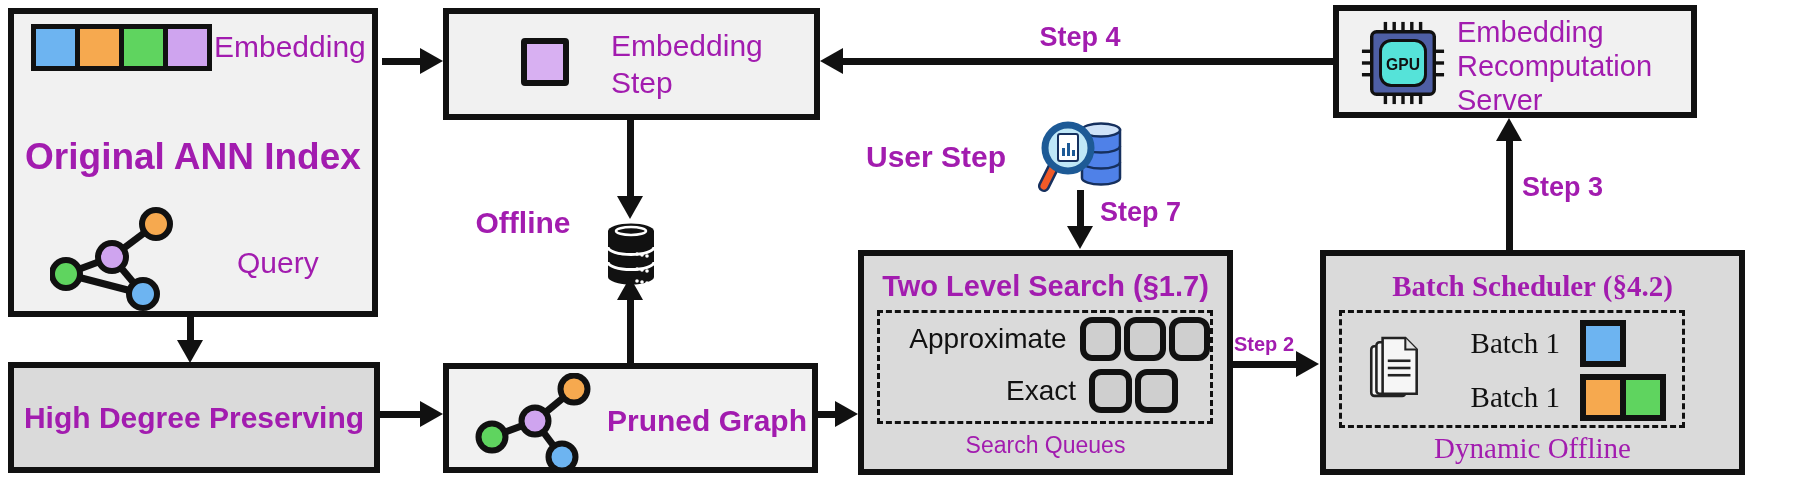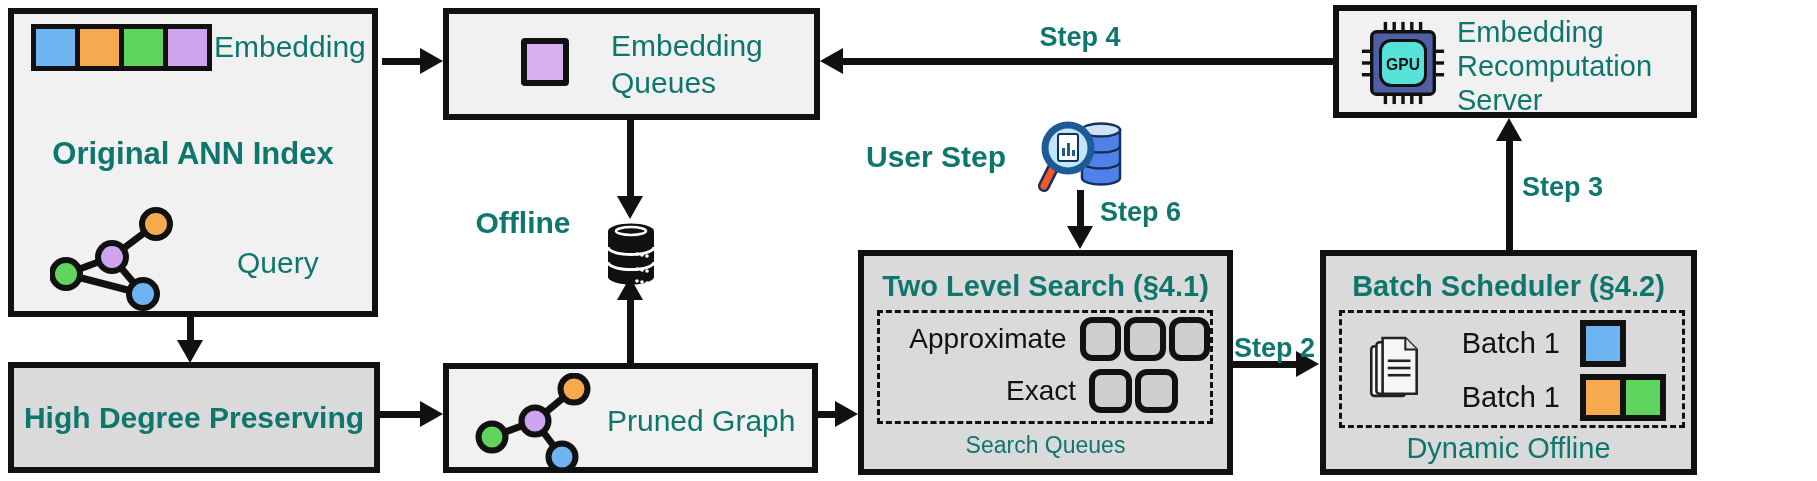--- a/index.html
+++ b/index.html
@@ -1,21 +1,21 @@
 <!DOCTYPE html>
 <html><head>
 <meta charset="utf-8">
 <style>
   html,body{margin:0;padding:0;background:#fff;}
   #stage{position:relative;width:1817px;height:481px;background:#fff;overflow:hidden;
          font-family:"Liberation Sans",sans-serif;color:#111;}
   .box{position:absolute;border:6px solid #111;box-sizing:border-box;}
   .light{background:#f1f1f1;}
   .dark{background:#dadada;}
-  .t{position:absolute;color:#0f766e;}
+  .t{position:absolute;color:#a21caf;}
   .bold{font-weight:bold;}
   .ctr{text-align:center;}
   
   .shaft{position:absolute;background:#111;}
   .ah{position:absolute;width:0;height:0;}
   .ah-r{border-top:13px solid transparent;border-bottom:13px solid transparent;border-left:23px solid #111;}
   .ah-l{border-top:13px solid transparent;border-bottom:13px solid transparent;border-right:23px solid #111;}
   .ah-d{border-left:13px solid transparent;border-right:13px solid transparent;border-top:23px solid #111;}
   .ah-u{border-left:13px solid transparent;border-right:13px solid transparent;border-bottom:23px solid #111;}
   
@@ -46,39 +46,39 @@
 <div id="stage">
 
   <div class="box light" style="left:8px;top:8px;width:370px;height:309px;">
     <div class="strip" style="left:17px;top:10px;">
       <div class="cell c-blue"></div>
       <div class="cell c-orange"></div>
       <div class="cell c-green"></div>
       <div class="cell c-purple"></div>
     </div>
     <div class="t" style="left:200px;top:16px;font-size:30px;">Embedding</div>
-    <div class="t bold ctr" style="left:0;right:0;top:122px;font-size:31px;">Original ANN Index</div>
+    <div class="t bold ctr" style="left:0;right:0;top:122px;font-size:37px;">Original ANN Index</div>
     <svg style="position:absolute;left:36px;top:188px;" width="148" height="112" viewBox="0 0 148 112">
       <line x1="16" y1="72" x2="62" y2="55" stroke="#111" stroke-width="7"></line>
       <line x1="62" y1="55" x2="106" y2="22" stroke="#111" stroke-width="7"></line>
       <line x1="62" y1="55" x2="93" y2="92" stroke="#111" stroke-width="7"></line>
       <line x1="16" y1="72" x2="93" y2="92" stroke="#111" stroke-width="7"></line>
       <circle cx="106" cy="22" r="14" fill="#f6a94f" stroke="#111" stroke-width="6"></circle>
       <circle cx="62" cy="55" r="14" fill="#cfa4ef" stroke="#111" stroke-width="6"></circle>
       <circle cx="16" cy="72" r="14" fill="#5fd45f" stroke="#111" stroke-width="6"></circle>
       <circle cx="93" cy="92" r="14" fill="#6db4f1" stroke="#111" stroke-width="6"></circle>
     </svg>
     <div class="t" style="left:223px;top:232px;font-size:30px;">Query</div>
   </div>
 
   <div class="box light" style="left:443px;top:8px;width:377px;height:112px;">
     <div class="cache-sq" style="left:72px;top:24px;"></div>
     <div class="t" style="left:162px;top:13px;font-size:30px;line-height:37px;">
       <span>Embedding</span><br>
-      <span>Queues</span>
+      <span>Step</span>
     </div>
   </div>
 
   <div class="box light" style="left:1333px;top:5px;width:364px;height:113px;">
     <svg style="position:absolute;left:20px;top:8px;" width="88" height="88" viewBox="0 0 90 90">
       <g stroke="#111" stroke-width="3.5">
         <line x1="27" y1="3" x2="27" y2="13"></line>
           <line x1="36" y1="3" x2="36" y2="13"></line>
         <line x1="45" y1="3" x2="45" y2="13"></line>
           <line x1="54" y1="3" x2="54" y2="13"></line>
@@ -152,42 +152,42 @@
   <div class="box light" style="left:443px;top:363px;width:375px;height:110px;">
     <svg style="position:absolute;left:26px;top:4px;" width="132" height="100" viewBox="0 0 132 100">
       <line x1="17" y1="64" x2="60" y2="48" stroke="#111" stroke-width="7"></line>
       <line x1="60" y1="48" x2="99" y2="16" stroke="#111" stroke-width="7"></line>
       <line x1="60" y1="48" x2="87" y2="84" stroke="#111" stroke-width="7"></line>
       <circle cx="99" cy="16" r="13.5" fill="#f6a94f" stroke="#111" stroke-width="6"></circle>
       <circle cx="60" cy="48" r="13.5" fill="#cfa4ef" stroke="#111" stroke-width="6"></circle>
       <circle cx="17" cy="64" r="13.5" fill="#5fd45f" stroke="#111" stroke-width="6"></circle>
       <circle cx="87" cy="84" r="13.5" fill="#6db4f1" stroke="#111" stroke-width="6"></circle>
     </svg>
-    <div class="t" style="left:158px;top:35px;font-size:30px;">Pruned Graph</div>
+    <div class="t" style="left:158px;top:35px;font-size:30px;font-weight:bold;">Pruned Graph</div>
   </div>
 
   <div class="box dark" style="left:858px;top:250px;width:375px;height:225px;">
-    <div class="t bold ctr" style="left:0;right:0;top:14px;font-size:29px;">Two Level Search (§4.1)</div>
+    <div class="t bold ctr" style="left:0;right:0;top:14px;font-size:29px;">Two Level Search (§1.7)</div>
     <div class="dash" style="left:13px;top:54px;width:336px;height:114px;">
       <div class="q-row" style="left:0;top:56px;width:330px;">
         <div class="q-label" style="width:196px;">Exact</div>
         <div class="qsq"></div>
         <div class="qsq"></div>
       </div>
       <div class="q-row" style="left:0;top:4px;width:330px;">
         <div class="q-label" style="width:196px;">Approximate</div>
         <div class="qsq"></div>
         <div class="qsq"></div>
         <div class="qsq"></div>
       </div>
     </div>
     <div class="t ctr" style="left:0;right:0;top:176px;font-size:23px;">Search Queues</div>
   </div>
 
-  <div class="box dark" style="left:1320px;top:250px;width:377px;height:225px;">
+  <div class="box dark" style="left:1320px;top:250px;width:425px;height:225px;font-family:Liberation Serif, serif;">
     <div class="t bold ctr" style="left:0;right:0;top:14px;font-size:29px;">Batch Scheduler (§4.2)</div>
     <div class="dash" style="left:13px;top:54px;width:346px;height:118px;"></div>
     <svg style="position:absolute;left:42px;top:80px;" width="54" height="64" viewBox="0 0 52 62">
       <rect x="3" y="10" width="33" height="48" rx="3" fill="#f6f6f6" stroke="#222" stroke-width="2.5"></rect>
       <rect x="8" y="6" width="33" height="50" rx="3" fill="#f6f6f6" stroke="#222" stroke-width="2.5"></rect>
       <path d="M14 2 h22 l11 11 v43 h-33 Z" fill="#f6f6f6" stroke="#222" stroke-width="2.5"></path>
       <path d="M36 2 v11 h11" fill="#e4e4e4" stroke="#222" stroke-width="2"></path>
       <line x1="19" y1="24" x2="41" y2="24" stroke="#222" stroke-width="2.5"></line>
       <line x1="19" y1="31" x2="41" y2="31" stroke="#222" stroke-width="2.5"></line>
       <line x1="19" y1="38" x2="41" y2="38" stroke="#222" stroke-width="2.5"></line>
@@ -237,27 +237,27 @@
 
   <div>
     <div class="shaft" style="left:818px;top:411px;width:19px;height:7px;"></div>
     <div class="ah ah-r" style="left:835px;top:401px;"></div>
   </div>
 
   <div>
     <div class="shaft" style="left:1077px;top:190px;width:7px;height:38px;"></div>
     <div class="ah ah-d" style="left:1067px;top:226px;"></div>
   </div>
-  <div class="t bold" style="left:1100px;top:197px;font-size:27px;">Step 6</div>
+  <div class="t bold" style="left:1100px;top:197px;font-size:27px;">Step 7</div>
 
   <div>
     <div class="shaft" style="left:1233px;top:361px;width:65px;height:7px;"></div>
     <div class="ah ah-r" style="left:1296px;top:351px;"></div>
   </div>
-  <div class="t bold" style="left:1234px;top:333px;font-size:27px;">Step 2</div>
+  <div class="t bold" style="left:1234px;top:333px;font-size:20px;">Step 2</div>
 
   <div>
     <div class="shaft" style="left:1506px;top:139px;width:7px;height:111px;"></div>
     <div class="ah ah-u" style="left:1496px;top:118px;"></div>
   </div>
   <div class="t bold" style="left:1522px;top:172px;font-size:27px;">Step 3</div>
 
 </div>
 
 </body></html>

